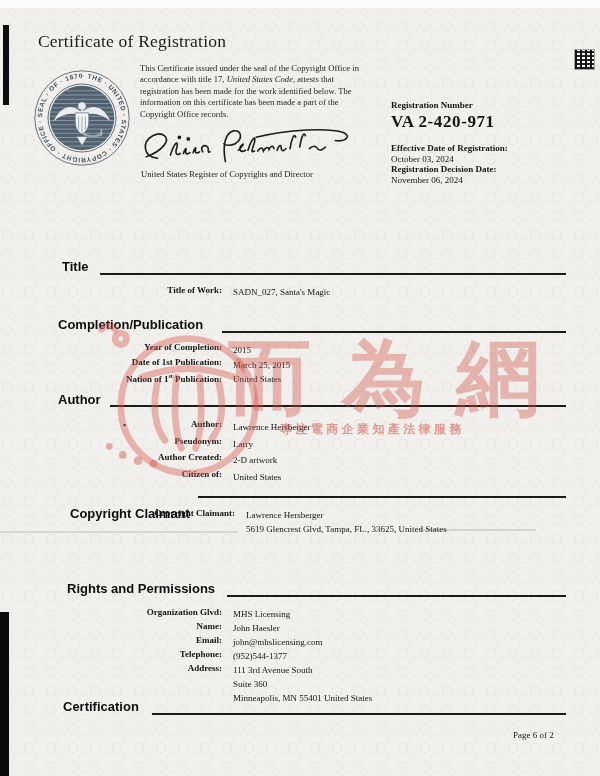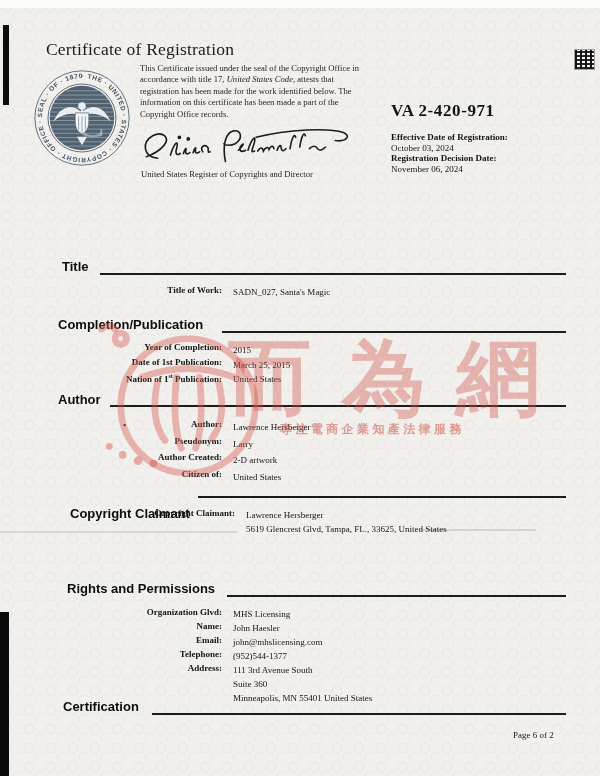--- a/index.html
+++ b/index.html
@@ -9,21 +9,21 @@
     background-image:
       radial-gradient(circle at 7px 7px, rgba(150,148,142,0) 4.2px, rgba(150,148,142,0.13) 4.8px, rgba(150,148,142,0) 5.8px),
       radial-gradient(circle at 18px 16px, rgba(150,148,142,0) 4.2px, rgba(150,148,142,0.10) 4.8px, rgba(150,148,142,0) 5.8px);
     background-size:22px 19px;}
   .abs{position:absolute;}
   .top-strip{left:0;top:0;width:600px;height:8px;background:#fcfcfb;}
   .case-header{left:0;top:13px;width:600px;text-align:center;padding-left:36px;box-sizing:border-box;
     font-family:"Liberation Sans",sans-serif;font-size:11px;color:#2b2db4;white-space:nowrap;}
   .scan-bar-1{left:3px;top:25px;width:6px;height:80px;background:#0d0d0d;}
   .scan-bar-2{left:0;top:612px;width:9px;height:164px;background:#0a0a0a;}
-  .cert-title{left:38px;top:31px;font-size:17.5px;font-weight:400;color:#1d1c1a;letter-spacing:0.2px;margin:8px;}
+  .cert-title{left:38px;top:31px;font-size:17.5px;font-weight:400;color:#1d1c1a;letter-spacing:0.2px;margin:0;}
   .seal{left:31px;top:63px;width:102px;height:110px;}
   .cert-body{left:140px;top:63px;width:224px;font-size:8.6px;line-height:11.4px;color:#1f1f1f;text-align:left;}
   .cert-body em{font-style:italic;}
   .signature{left:134px;top:126px;width:220px;height:42px;}
   .signer-title{left:141px;top:169px;font-size:8.6px;color:#1f1f1f;}
   .reg-block{left:391px;top:100px;width:195px;color:#141414;}
   .reg-label{font-size:9px;font-weight:bold;line-height:11px;}
   .reg-number{font-size:17px;font-weight:bold;letter-spacing:0.6px;line-height:19px;margin:1px 0 12px 0;}
   .reg-sub-label{font-size:9px;font-weight:bold;line-height:10.5px;}
   .reg-sub-value{font-size:9px;line-height:10.5px;}
@@ -138,20 +138,21 @@
       <path d="M216,28 C220,24 224,24 226,28 C228,31 232,30 236,26"></path>
       <path d="M150,14 C190,4 240,2 258,8 C268,12 262,20 248,18"></path>
       <circle cx="55" cy="14" r="1.3" fill="#1c1c1c"></circle>
       <circle cx="66" cy="16" r="1.3" fill="#1c1c1c"></circle>
     </g>
   </svg>
 
   <div class="abs signer-title z-content">United States Register of Copyrights and Director</div>
 
   <div class="abs reg-block z-content">
+    <div class="reg-label">Registration Number</div>
     <div class="reg-number">VA 2-420-971</div>
     <div class="reg-sub-label">Effective Date of Registration:</div>
     <div class="reg-sub-value">October 03, 2024</div>
     <div class="reg-sub-label">Registration Decision Date:</div>
     <div class="reg-sub-value">November 06, 2024</div>
   </div>
 
   <div class="abs barcode"></div>
 
   <div class="abs section-heading h-title z-content">Title</div>

